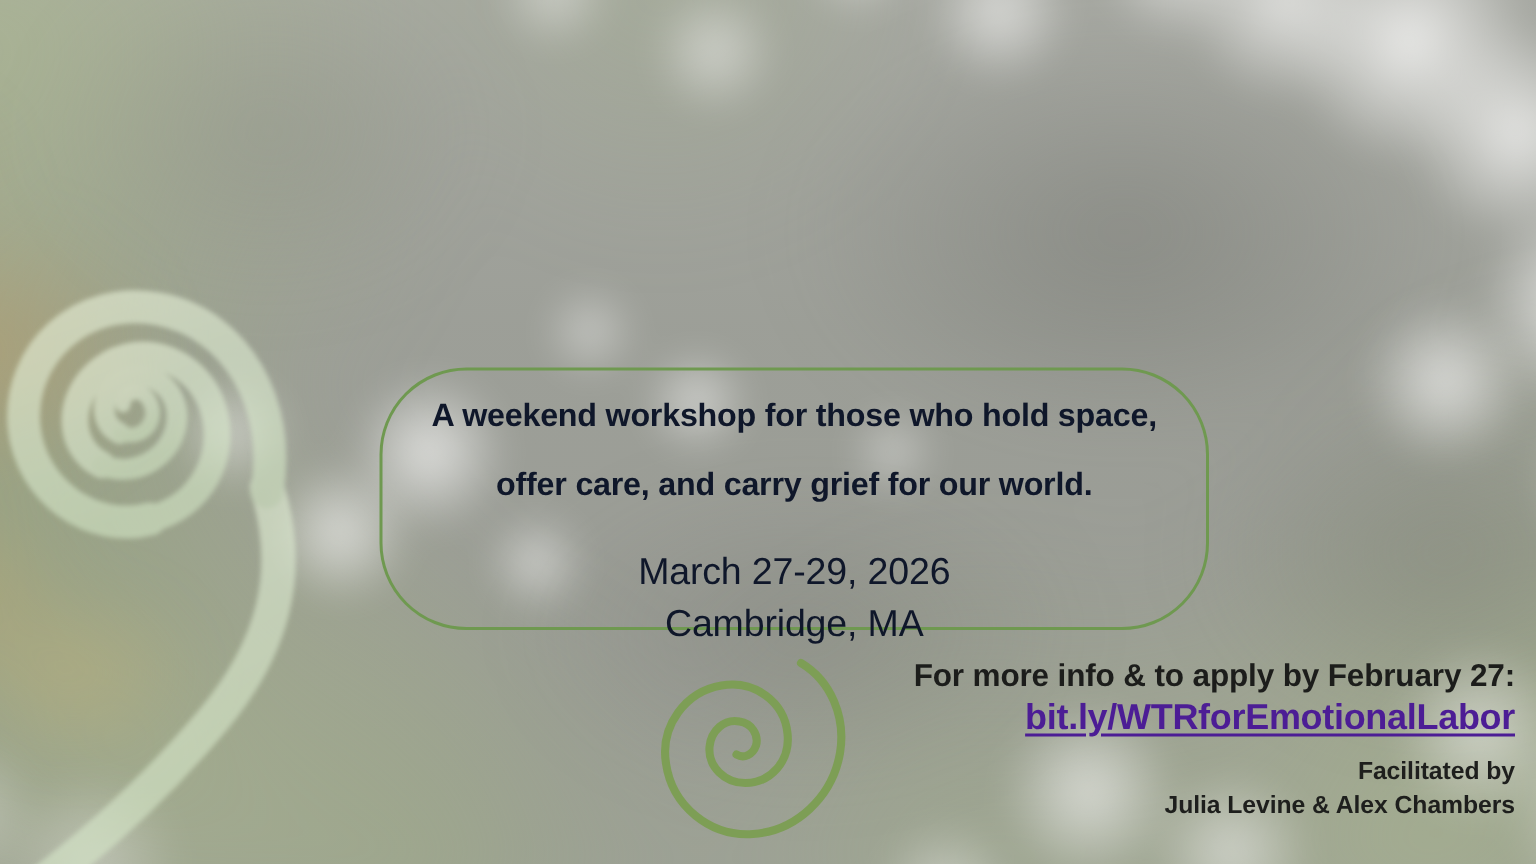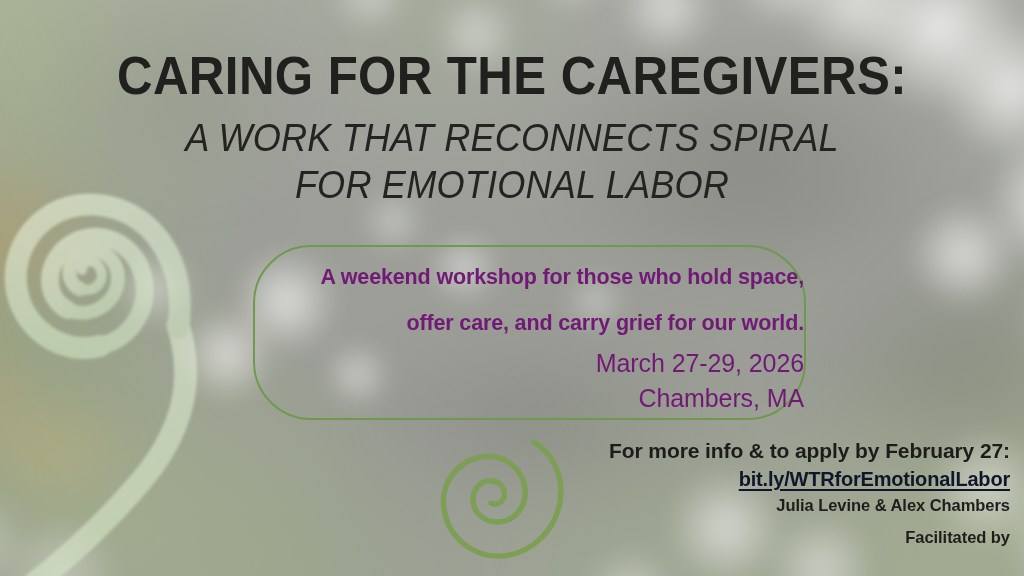--- a/index.html
+++ b/index.html
@@ -125,32 +125,32 @@
   .title-sub.l1{ margin-top:11px; }
   .title-sub.l2{ margin-top:1px; }
 
   
   .infobox{
     position:absolute;
     left:253px; top:245px;
     width:553px; height:175px;
     border:2.6px solid #6f9950;
     border-radius:58px;
-    text-align:right;
-    color:#701a75;
+    text-align:center;
+    color:#0f172a;
   }
   .box-desc{
     margin-top:15px;
     font-size:21.5px;
     line-height:30px;
     font-weight:600;
     letter-spacing:-.15px;
   }
   .box-date{
-    margin-top:8px;
+    margin-top:26px;
     font-size:25px;
     line-height:35px;
     font-weight:500;
     letter-spacing:-.1px;
   }
 
   
   .cta{
     position:absolute;
     left:530px; top:437px; width:480px;
@@ -158,28 +158,28 @@
     color:#1c1d1b;
   }
   .cta-line{
     font-size:21px;
     line-height:27px;
     font-weight:600;
     letter-spacing:-.1px;
   }
   .cta-link{
     display:inline-block;
-    font-size:20px;
+    font-size:24px;
     line-height:30px;
     font-weight:600;
     letter-spacing:-.2px;
     text-decoration:underline;
     text-underline-offset:3px;
     text-decoration-thickness:2px;
-    color:#0f172a;
+    color:#4c1d95;
     cursor:pointer;
   }
   .credits{
     margin-top:9px;
     font-size:16.5px;
     line-height:23px;
     font-weight:600;
     letter-spacing:-.05px;
     color:#1e1f1d;
   }
@@ -217,47 +217,42 @@
       <path d="M118 196 C 152 188, 170 154, 160 122 C 150 90, 112 76, 86 96
                C 62 114, 62 148, 86 160" stroke-width="18"></path>
 
       <path d="M86 160 C 110 170, 136 152, 136 128 C 136 106, 114 94, 98 104
                C 84 113, 84 133, 98 139" stroke-width="14"></path>
 
       <path d="M98 139 C 114 144, 124 130, 118 118 C 113 108, 100 110, 100 120" stroke-width="10"></path>
     </g>
   </svg>
 
-  <div class="headline">
-    <div class="title-main">CARING FOR THE CAREGIVERS:</div>
-    <div class="title-sub l1">A WORK THAT RECONNECTS SPIRAL</div>
-    <div class="title-sub l2">FOR EMOTIONAL LABOR</div>
-  </div>
 
   <div class="infobox">
     <div class="box-desc">A weekend workshop for those who hold space,</div>
     <div class="box-desc" style="margin-top:16px">offer care, and carry grief for our world.</div>
     <div class="box-date">March 27-29, 2026</div>
-    <div class="box-date" style="margin-top:0">Chambers, MA</div>
+    <div class="box-date" style="margin-top:0">Cambridge, MA</div>
   </div>
 
   <svg class="spiral" viewBox="0 0 132 140" aria-hidden="true">
     <path d="M98 12
              C 118 24, 128 48, 124 72
              C 119 101, 95 124, 66 126
              C 37 128, 12 107, 8 79
              C 4 54, 21 31, 45 27
              C 67 23, 87 38, 89 59
              C 91 77, 78 92, 61 92
              C 47 92, 36 81, 37 68
              C 38 57, 47 49, 57 51
              C 65 52, 70 60, 68 67
              C 66 73, 60 76, 55 73" fill="none" stroke="#7d9e55" stroke-width="5.4" stroke-linecap="round"></path>
   </svg>
 
   <div class="cta">
     <div class="cta-line">For more info &amp; to apply by February 27:</div>
     <a class="cta-link" href="#">bit.ly/WTRforEmotionalLabor</a>
+    <div class="credits">Facilitated by</div>
     <div class="credits" style="margin-top:0">Julia Levine &amp; Alex Chambers</div>
-    <div class="credits">Facilitated by</div>
   </div>
 
 </div>
 
 </body></html>

